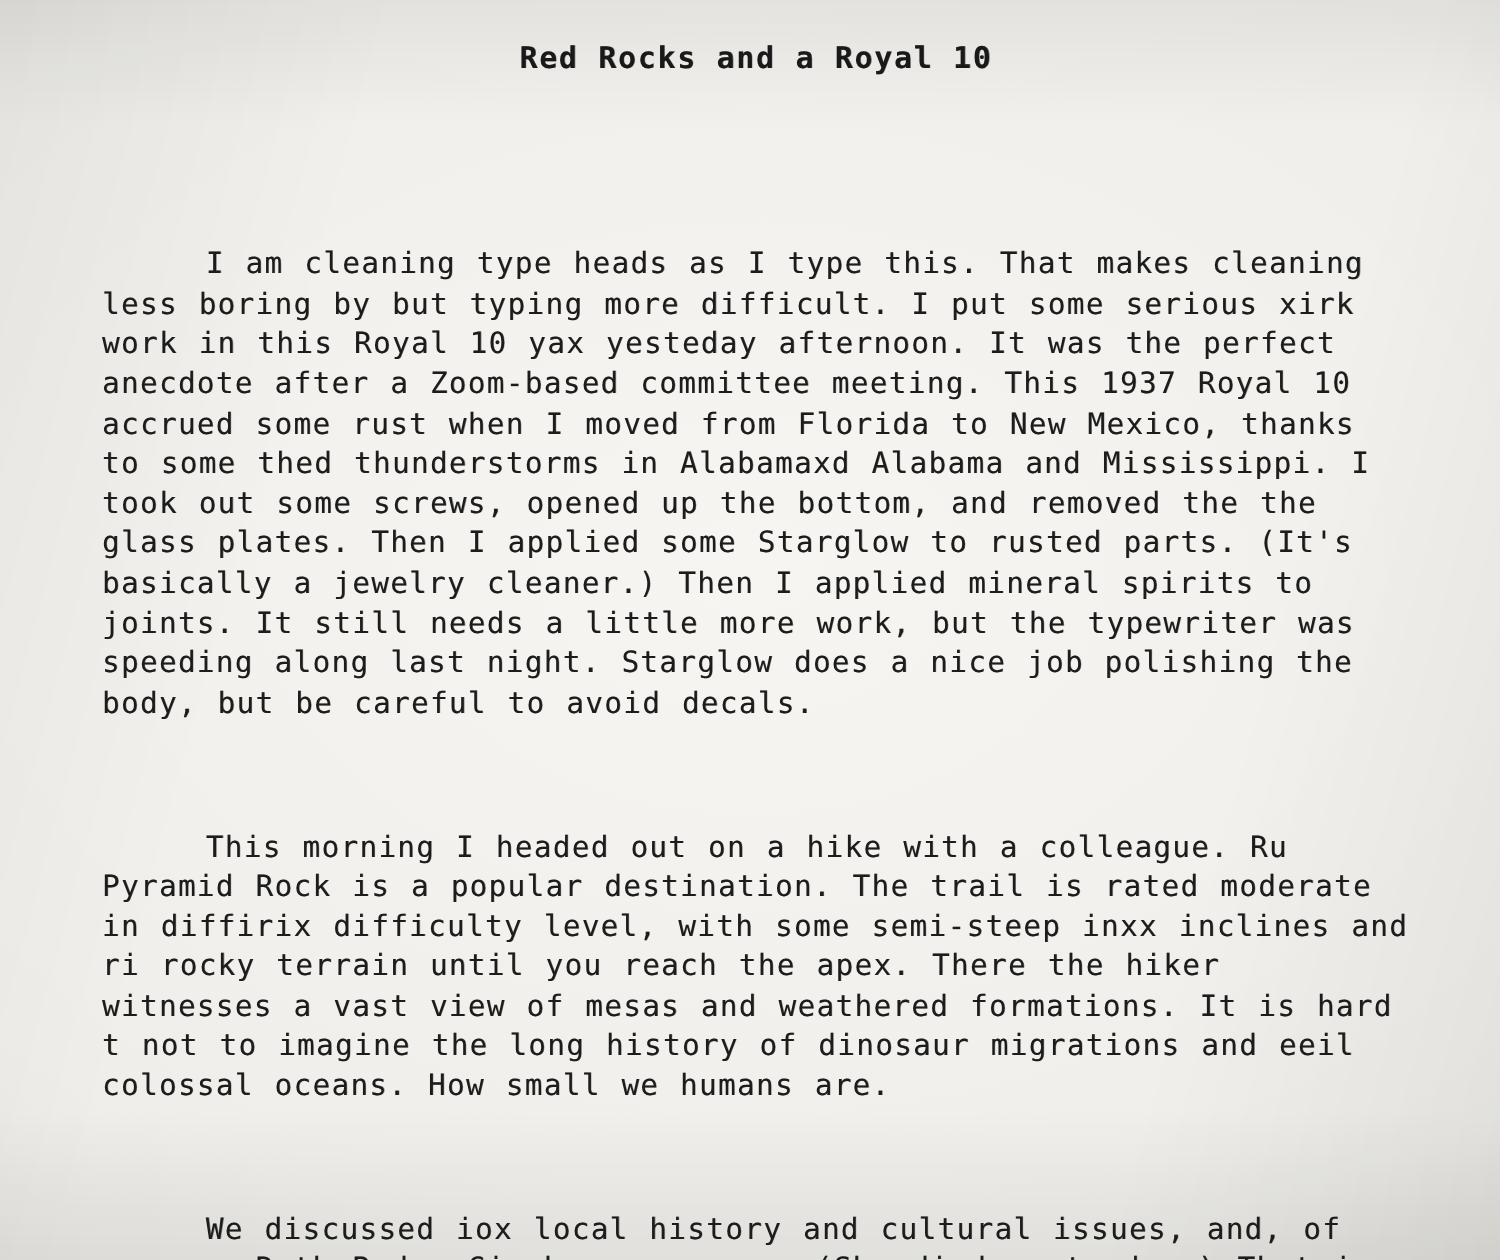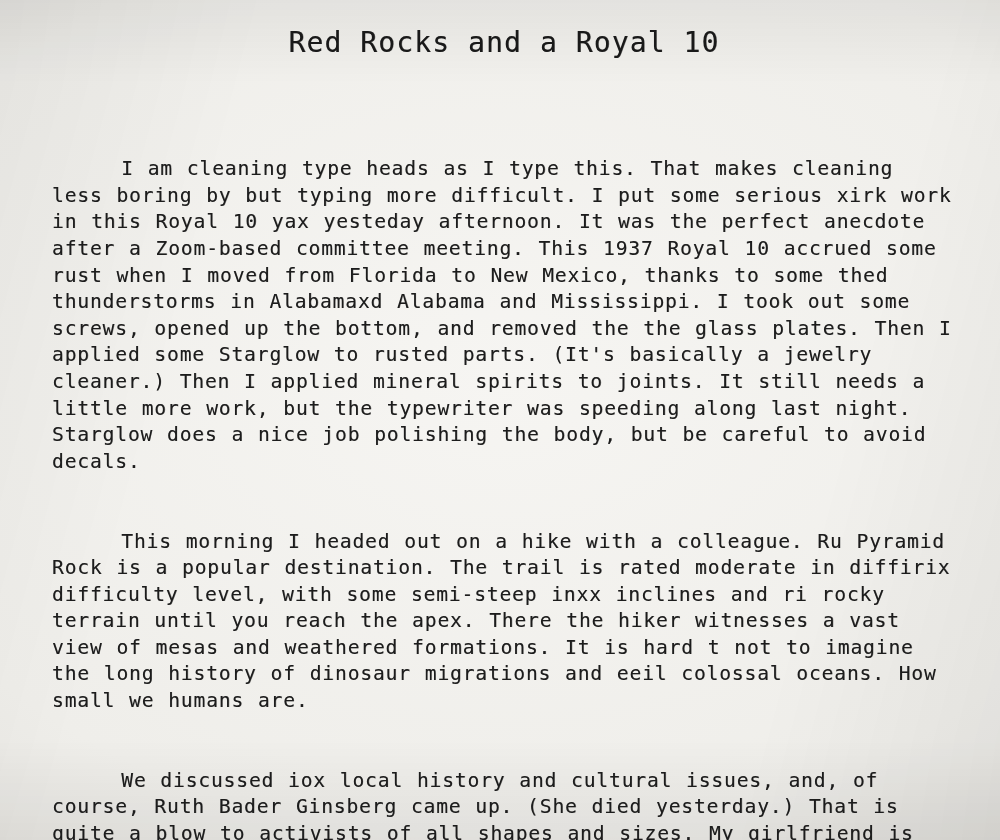--- a/index.html
+++ b/index.html
@@ -37,40 +37,40 @@
   }
 
   #sheet {
     position: relative;
     z-index: 2;
     padding: 26px 44px 0 52px;
   }
 
   .doc-title {
     text-align: center;
-    font-size: 28px;
+    font-size: 20px;
     letter-spacing: 1.1px;
     color: #191919;
     margin: 0 0 44px 0;
-    font-weight: normal;
+    font-weight: bold;
     text-shadow: 0.4px 0.3px 0 rgba(0,0,0,0.45);
   }
 
   .body-text {
     font-size: 19.6px;
     line-height: 26.6px;
     letter-spacing: 0.85px;
     color: #1c1c1c;
     white-space: pre-wrap;
     word-spacing: 1.2px;
     text-shadow: 0.35px 0.25px 0 rgba(0,0,0,0.4);
   }
 
   .para {
-    margin: 0;
+    margin: 16px;
     text-indent: 0;
   }
   .para + .para { margin-top: 0; }
 </style>
 </head>
 <body>
 
 <div id="page">
   <div id="sheet">
 

